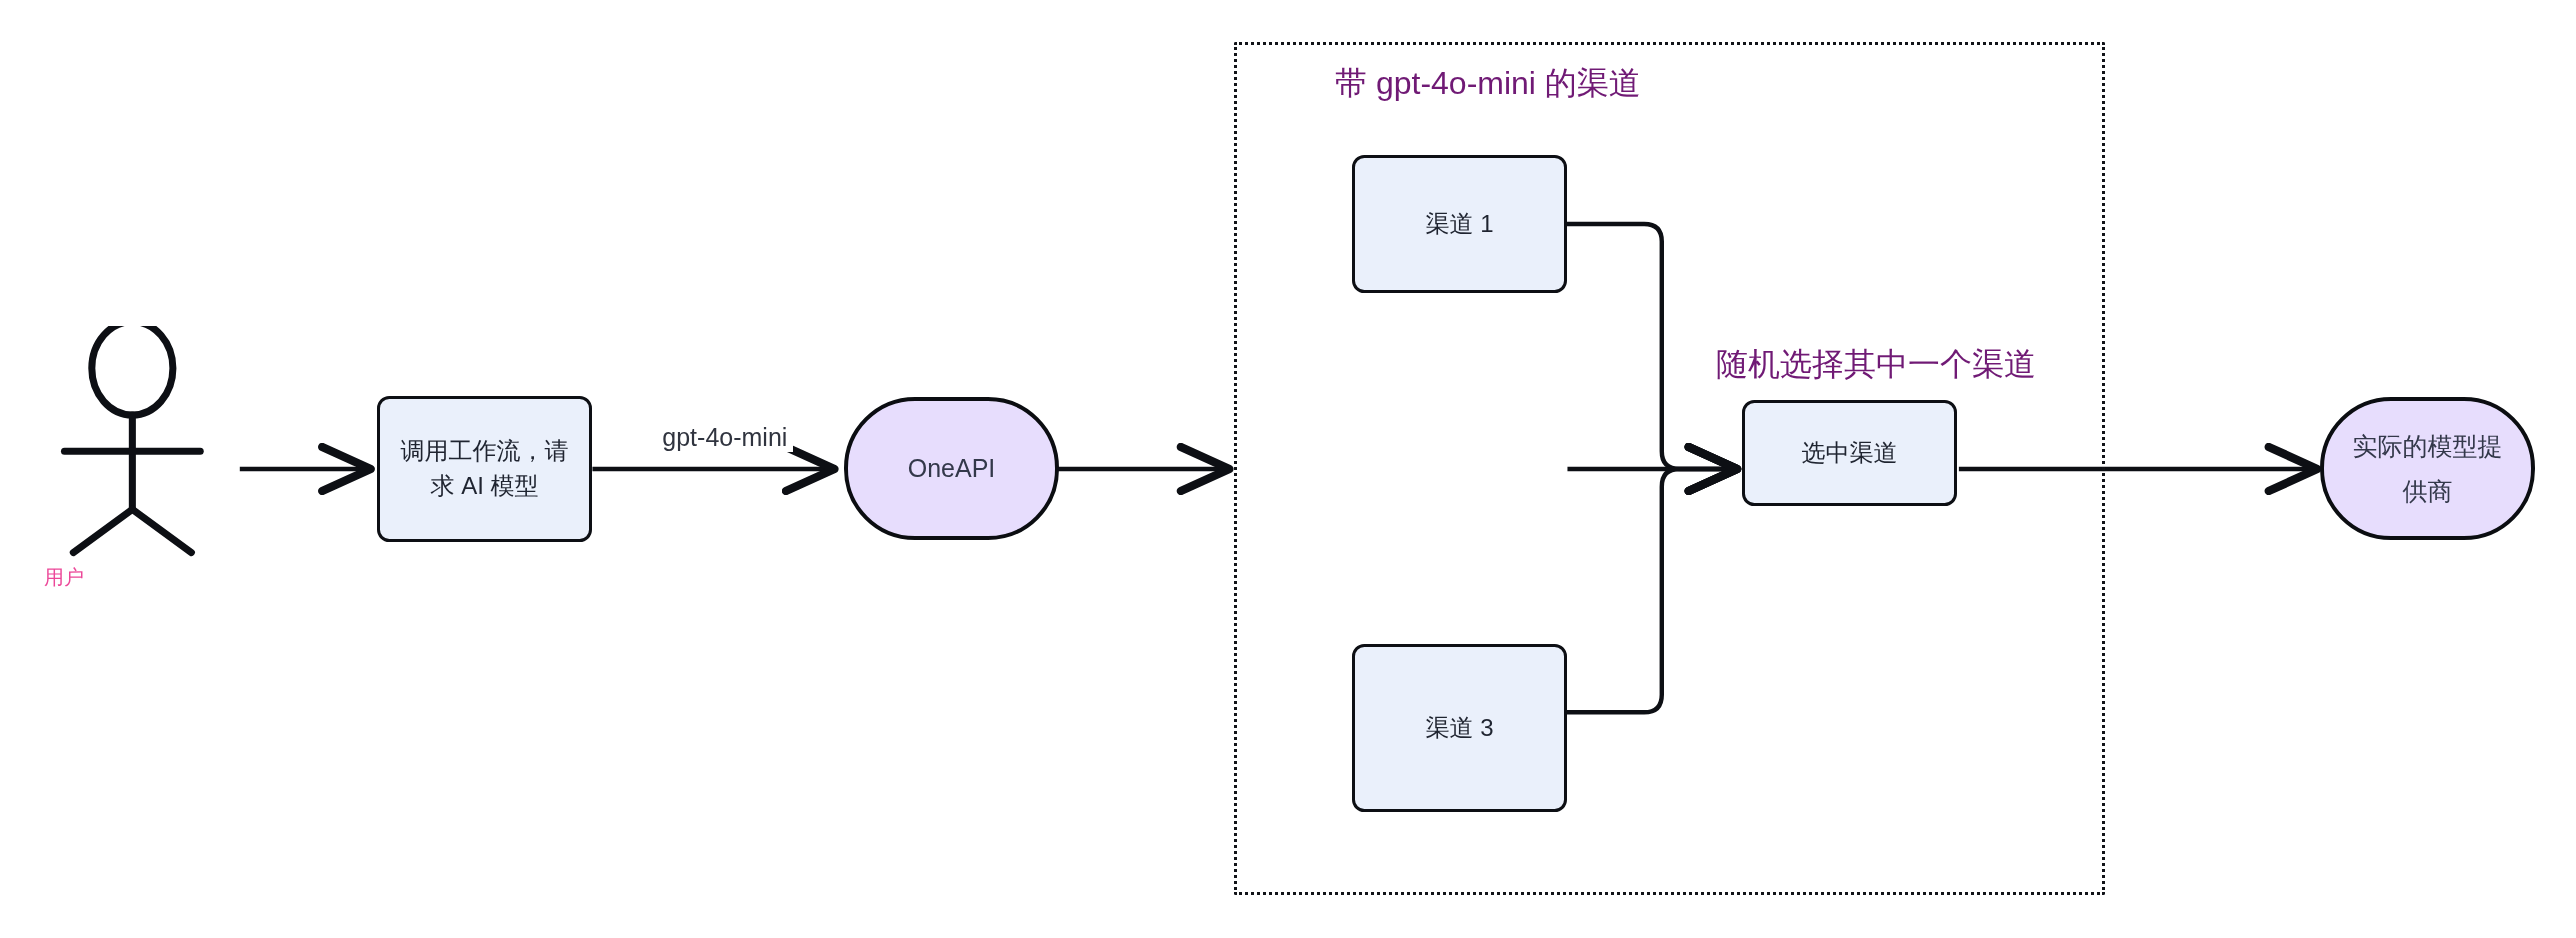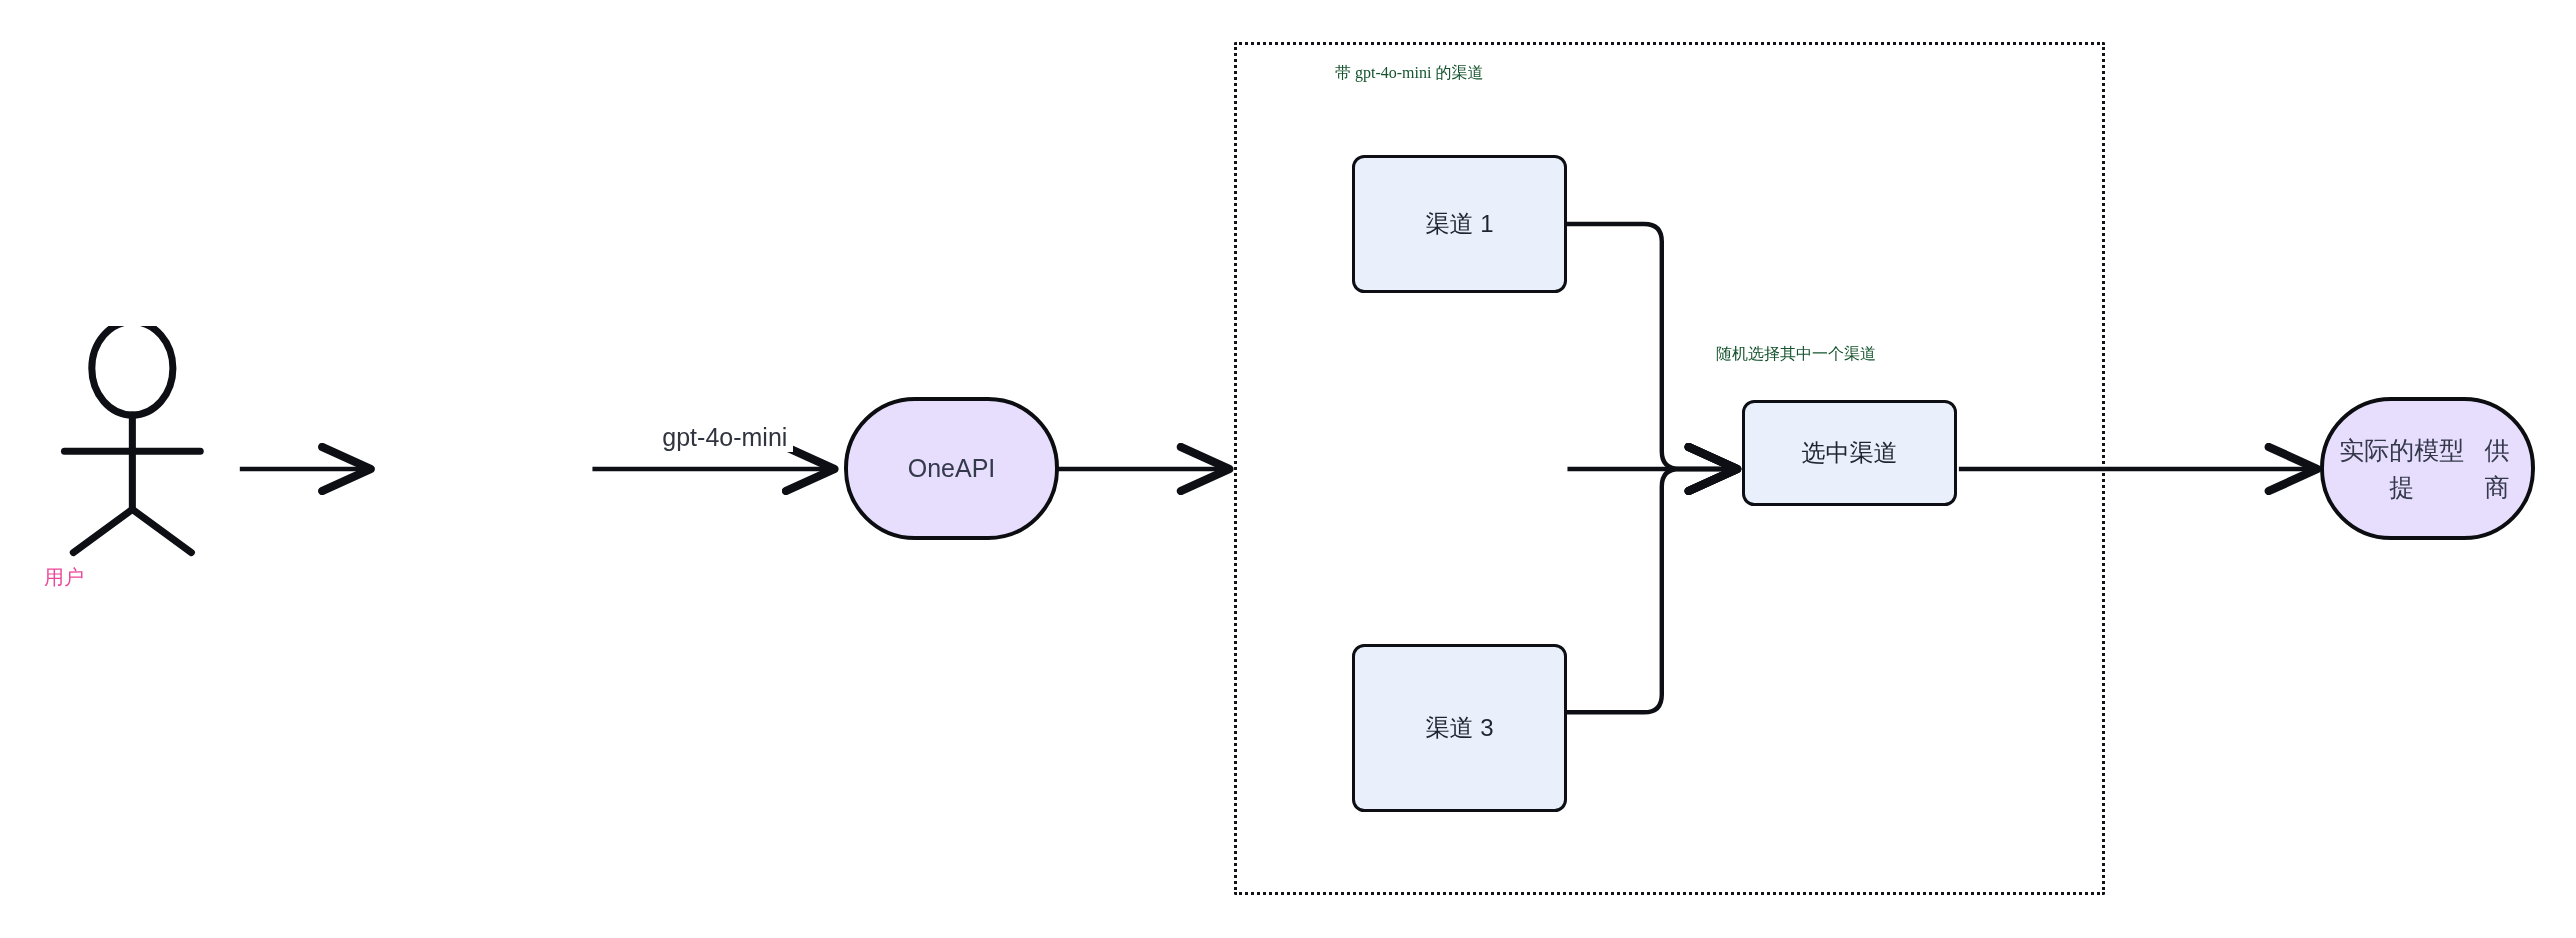--- a/index.html
+++ b/index.html
@@ -53,25 +53,24 @@
   }
   .grouping {
     position: absolute;
     box-sizing: border-box;
     border: 3.5px dotted #111318;
     background: transparent;
     border-radius: 1.8px;
   }
   .free-label {
     position: absolute;
-    font-size: 16px;
-    color: #14532d;
+    font-size: 32px;
+    color: #701a75;
     white-space: nowrap;
     line-height: 1.3;
-    font-family: Liberation Serif, serif;
   }
   .edge-label {
     position: absolute;
     font-size: 25px;
     color: #30343f;
     white-space: nowrap;
     background: #ffffff;
     padding: 0 5.3px;
   }
   .actor-label {
@@ -130,36 +129,40 @@
     <g stroke="#0d0f14" stroke-width="8" fill="none" stroke-linecap="round">
       <ellipse cx="100" cy="48" rx="46" ry="53"></ellipse>
       <line x1="100" y1="101" x2="100" y2="208"></line>
       <line x1="23" y1="142" x2="177" y2="142"></line>
       <line x1="100" y1="208" x2="33" y2="257"></line>
       <line x1="100" y1="208" x2="167" y2="257"></line>
     </g>
   </svg>
   <div class="actor-label" style="left:44px; top:564px; width:182px;">用户</div>
 
+  <div class="node box" style="left:377px; top:396px; width:215px; height:146px; flex-direction:column;">
+    <span>调用工作流，请</span>
+    <span>求 AI 模型</span>
+  </div>
 
   <div class="edge-label" style="left:657px; top:423px;">gpt-4o-mini</div>
 
   <div class="node terminal" style="left:844px; top:397px; width:215px; height:143px;text-align:center;">OneAPI</div>
 
   <div class="grouping" style="left:1234px; top:42px; width:871px; height:853px;"></div>
   <div class="free-label" style="left:1335px; top:63px;">带 gpt-4o-mini 的渠道</div>
 
   <div class="node box" style="left:1352px; top:155px; width:215px; height:138px;text-align:center;">渠道 1</div>
 
 
   <div class="node box" style="left:1352px; top:644px; width:215px; height:168px;">渠道 3</div>
 
   <div class="free-label" style="left:1716px; top:344px;">随机选择其中一个渠道</div>
 
   <div class="node box" style="left:1742px; top:400px; width:215px; height:106px;">选中渠道</div>
 
-  <div class="node terminal" style="left:2320px; top:397px; width:215px; height:143px; flex-direction:row;gap:8px;">
+  <div class="node terminal" style="left:2320px; top:397px; width:215px; height:143px; flex-direction:column;gap:8px;">
     <span>实际的模型提</span>
     <span>供商</span>
   </div>
 
 </div>
 
 
 </body></html>

